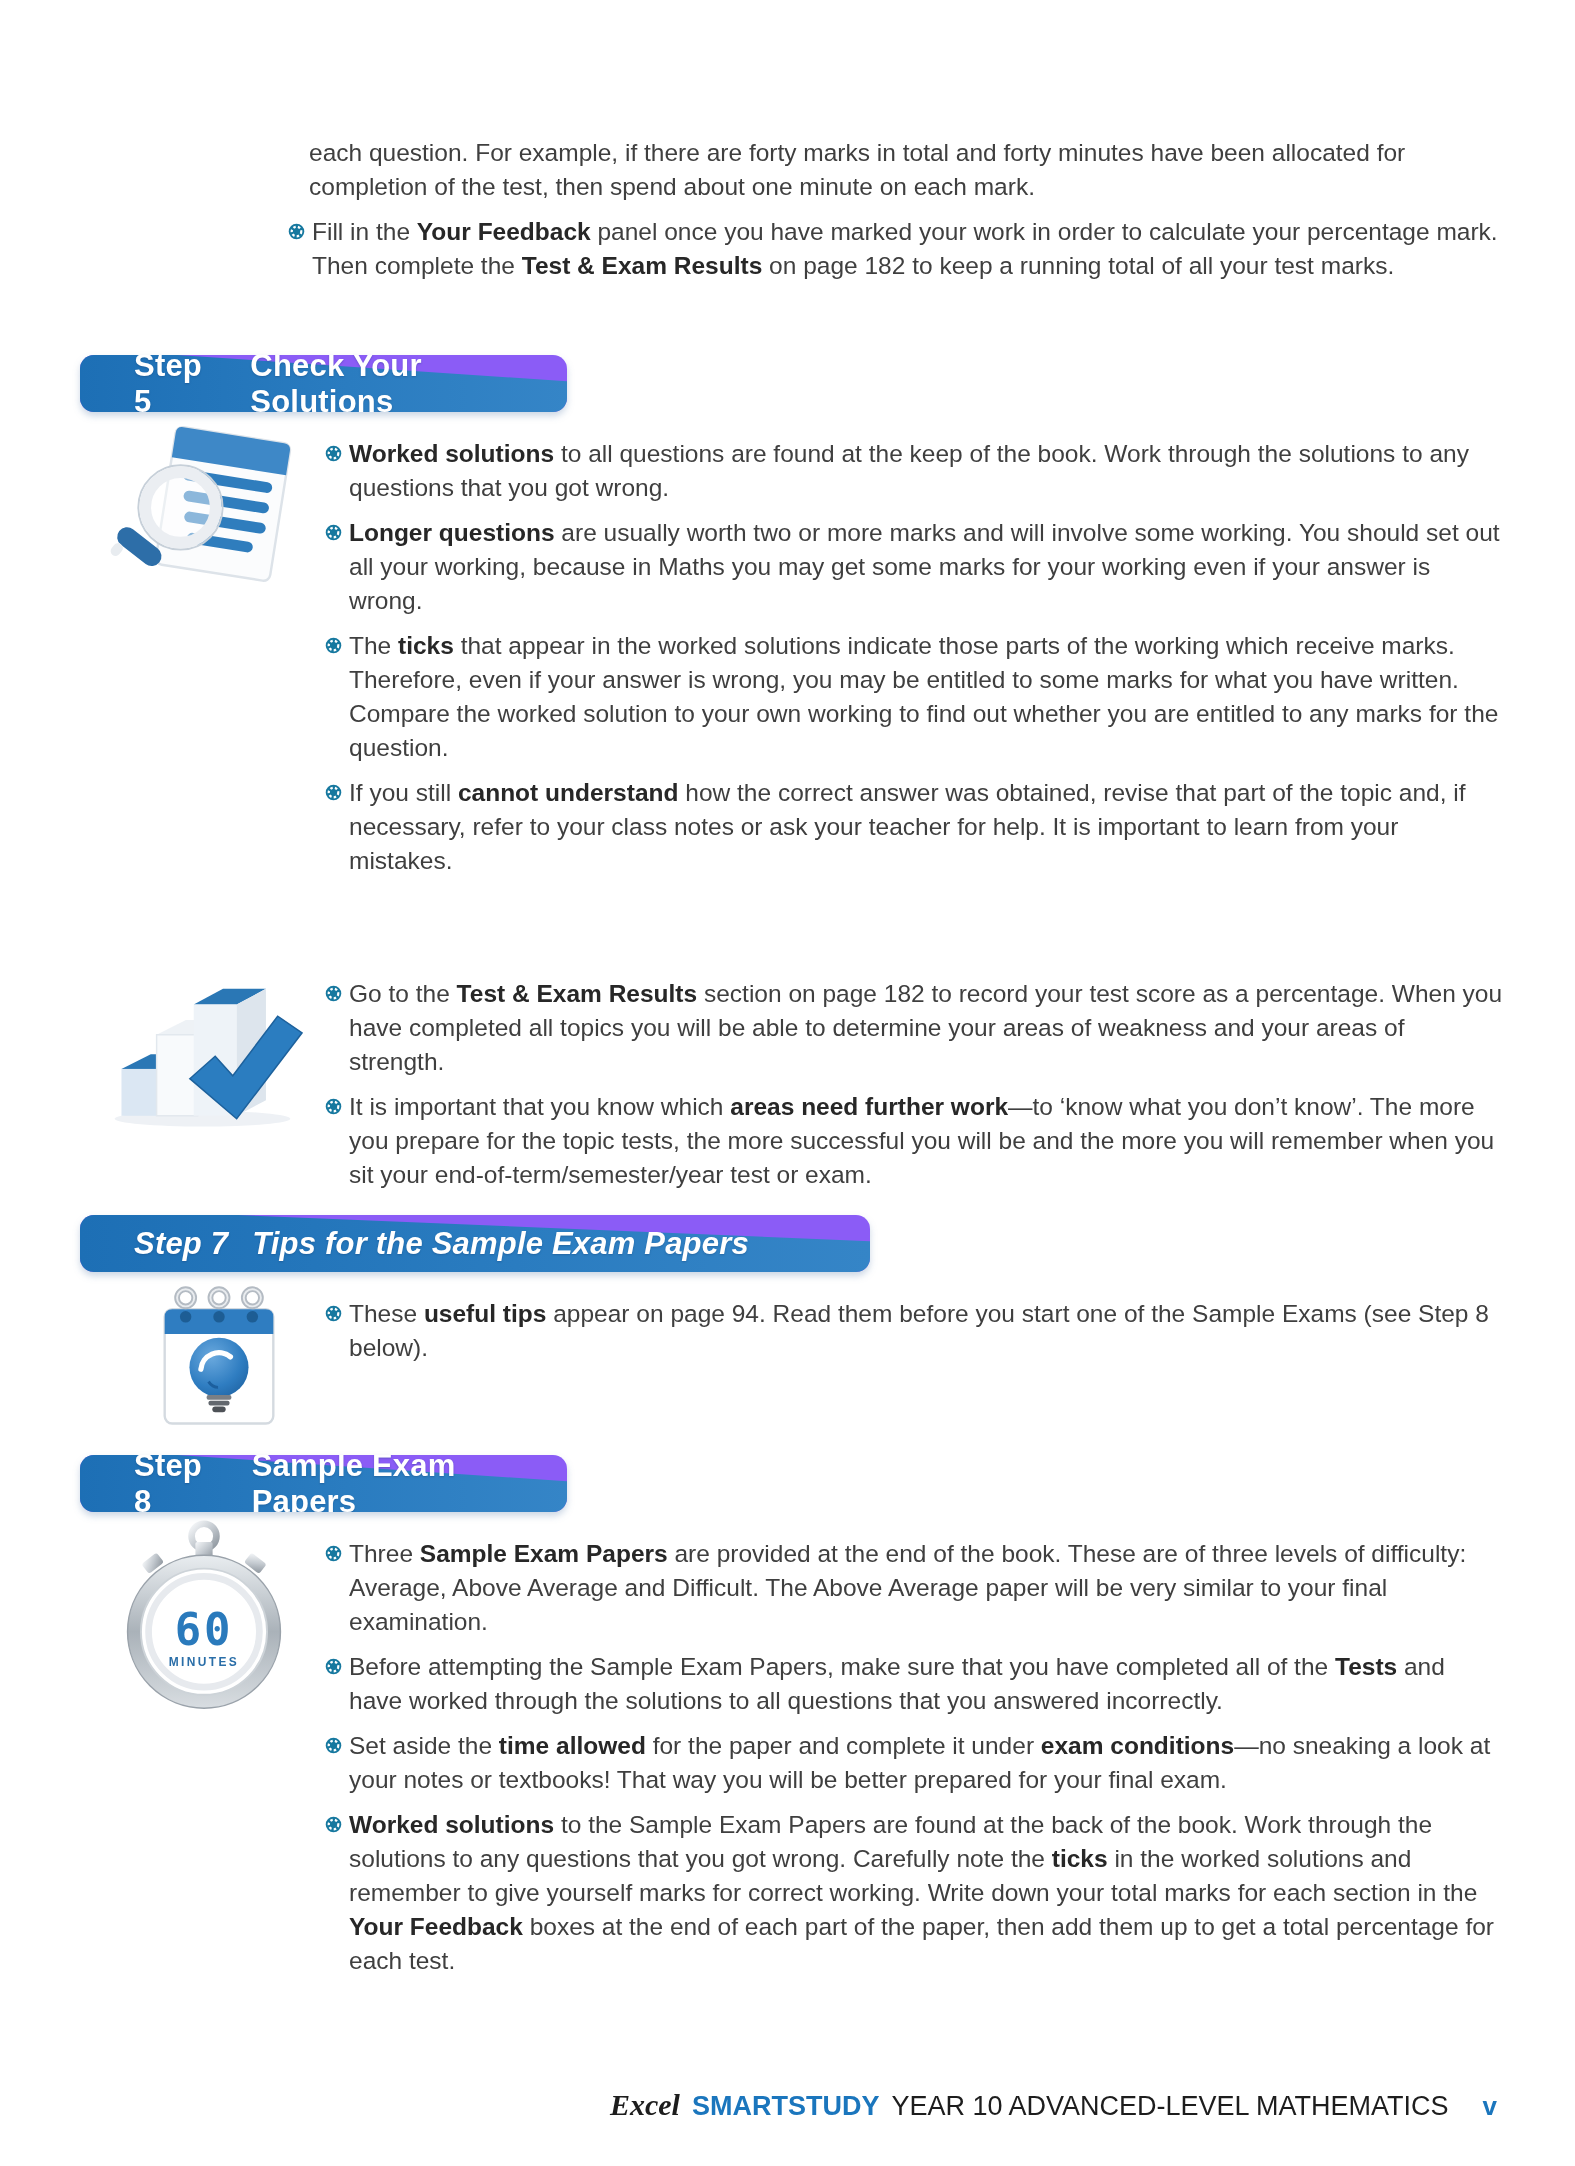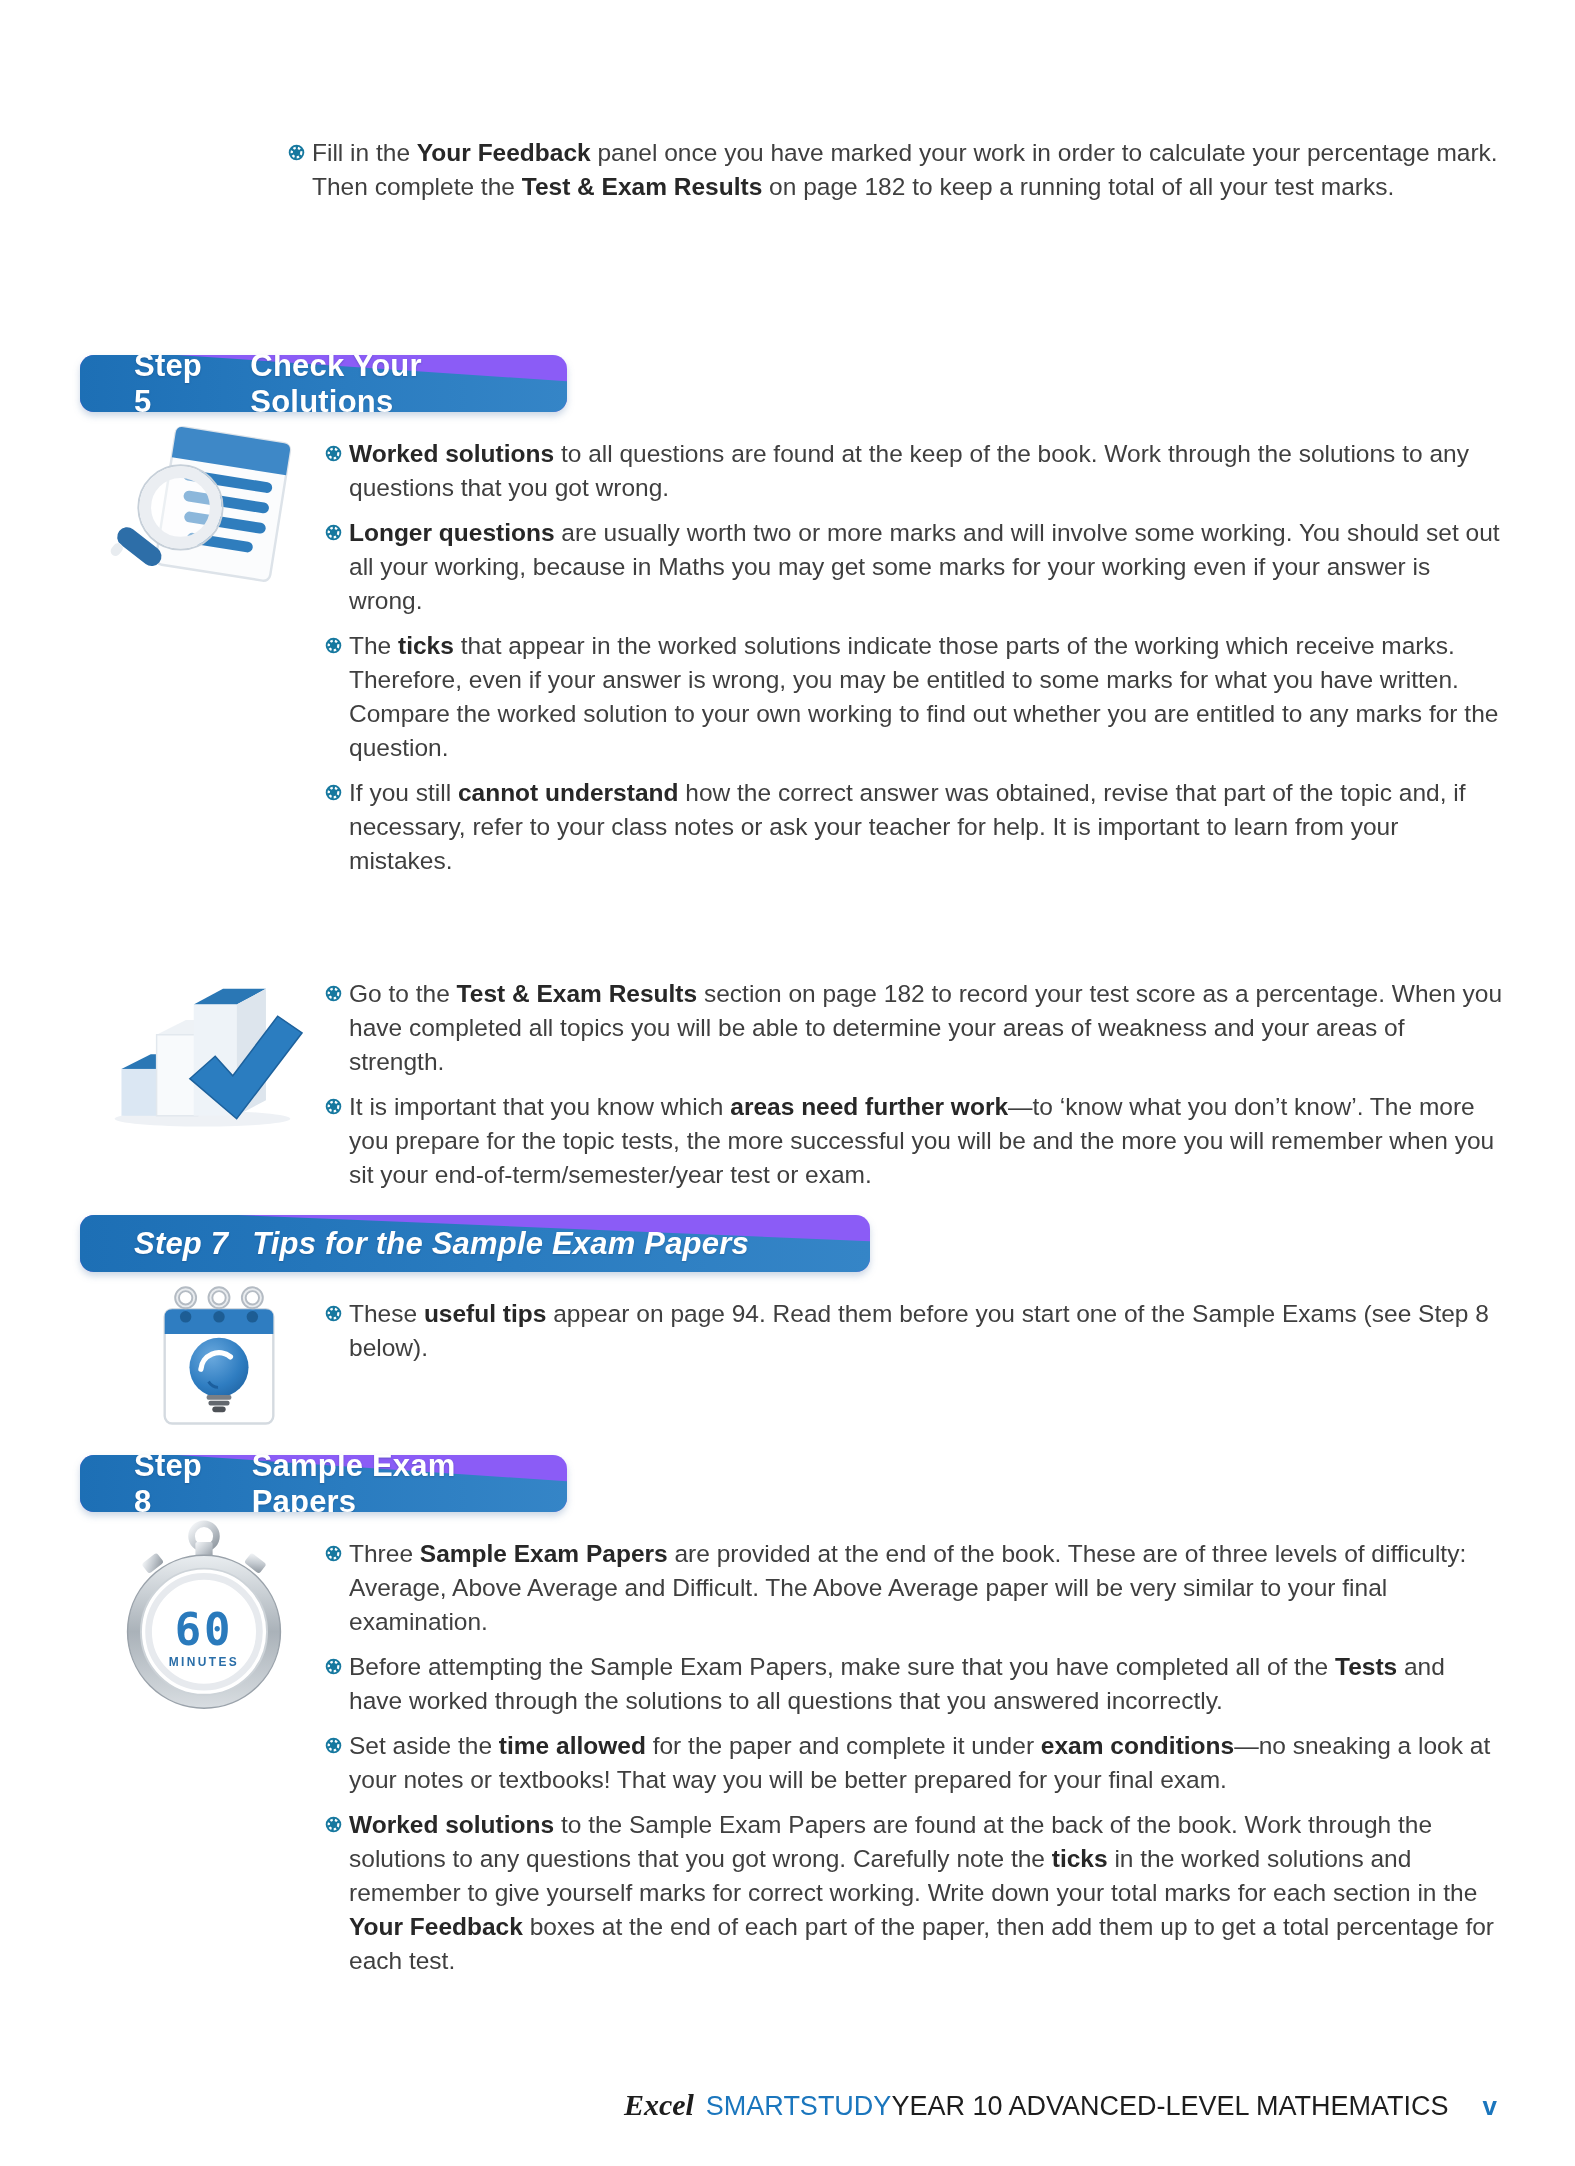--- a/index.html
+++ b/index.html
@@ -51,30 +51,31 @@
 
   
   .footer {
     position:absolute; right:78px; top:2088px;
     display:flex; align-items:baseline; white-space:nowrap;
   }
   .footer .excel {
     font-family:"Liberation Serif", serif; font-style:italic; font-weight:700;
     font-size:30px; color:#1d1d1d; margin-right:12px;
   }
-  .footer .smart { font-weight:400; font-size:27px; color:#1b76bd; }
+  .footer .smart { font-weight:700; font-size:27px; color:#1b76bd; margin-right:12px; }
   .footer .title { font-weight:400; font-size:27px; color:#1d1d1d; }
   .footer .pagenum { font-weight:700; font-size:26px; color:#1b76bd; margin-left:34px; }
 </style>
 </head>
 <body>
 
 <div class="page">
 
   <div class="intro bodytext">
+    <div class="para">each question. For example, if there are forty marks in total and forty minutes have been allocated for completion of the test, then spend about one minute on each mark.</div>
     <div class="bullet-item">
       <svg class="bullet-glyph" viewBox="0 0 16 16">
         <circle cx="8" cy="8" r="7.3" fill="#16789f"></circle>
         <circle cx="8" cy="8" r="4.5" fill="none" stroke="#ffffff" stroke-width="2.1" stroke-dasharray="2.3 2.1"></circle>
       </svg>
       <div><span>Fill in the </span><b>Your Feedback</b><span> panel once you have marked your work in order to calculate your percentage mark. Then complete the </span><b>Test &amp; Exam Results</b><span> on page 182 to keep a running total of all your test marks.</span></div>
     </div>
   </div>
 
   <div class="section" style="top:355px;">

